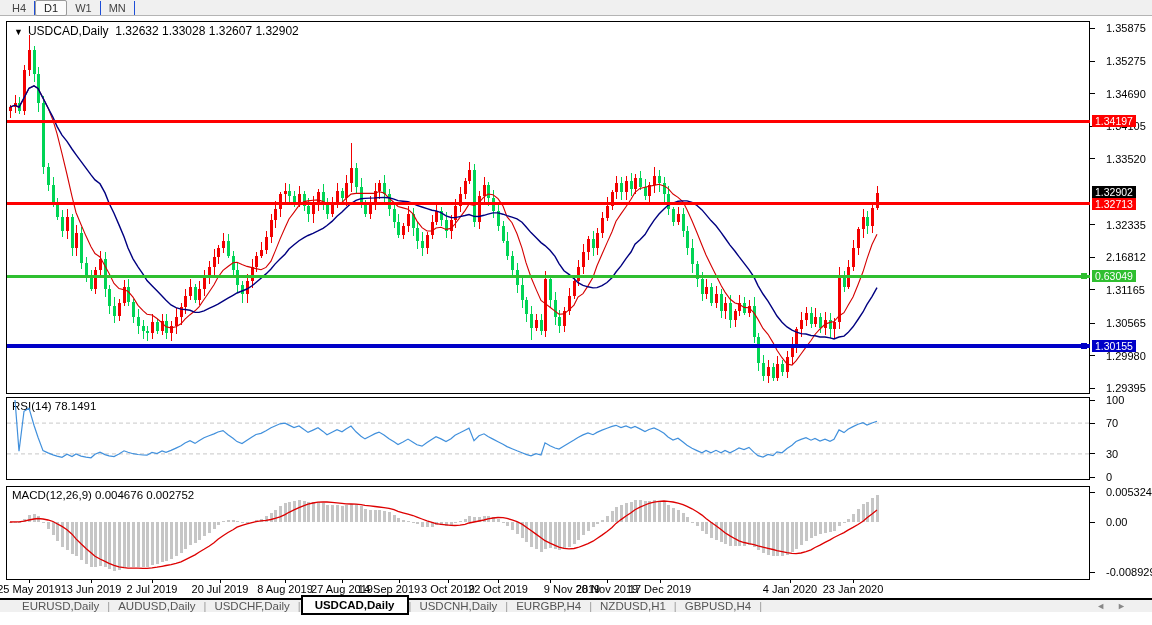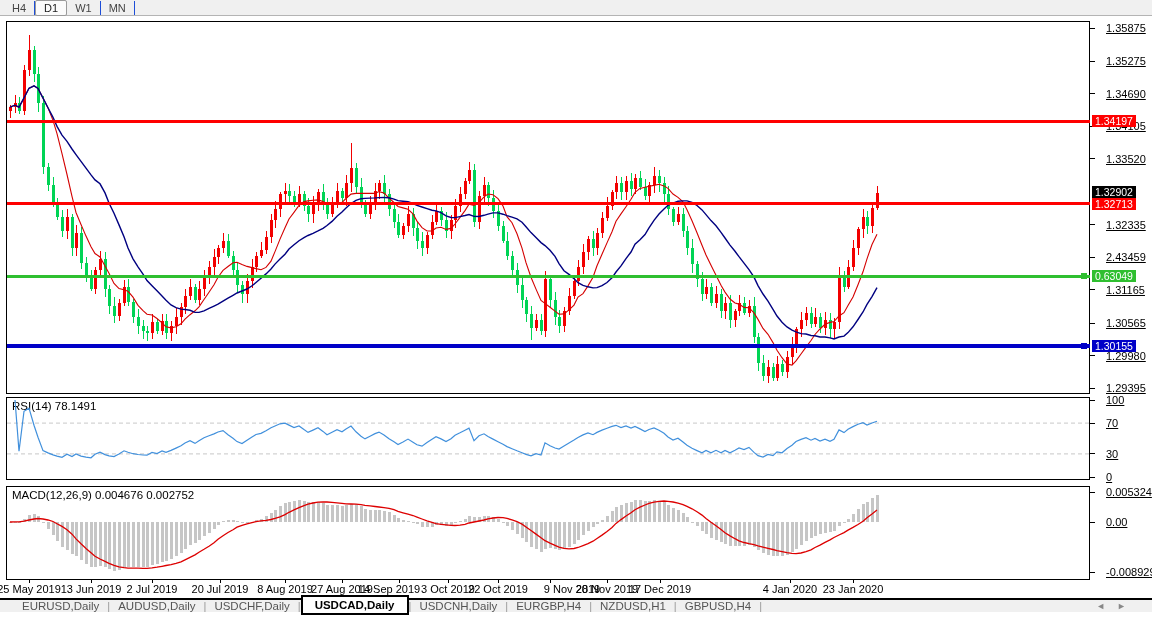--- a/index.html
+++ b/index.html
@@ -13,21 +13,21 @@
   
   .cwin{position:absolute;left:0;top:17px;width:1152px;height:583px;background:#fff;}
   .panel{position:absolute;left:6px;width:1084px;background:#fff;border:1px solid #000;box-sizing:border-box;}
   #main-panel{top:4px;height:373px;}
   #rsi-panel{top:380px;height:83px;}
   #macd-panel{top:469px;height:94px;}
   #date-axis{position:absolute;left:0;top:563px;width:1152px;height:18px;}
   .date-lbl{position:absolute;top:3px;transform:translateX(-50%);font-size:11px;color:#000;white-space:nowrap;}
   .date-tick{position:absolute;top:0;width:1px;height:3px;background:#000;}
   #price-axis{position:absolute;left:1090px;top:0;width:62px;height:583px;}
-  .ptick-lbl{position:absolute;left:16px;font-size:11px;color:#000;white-space:nowrap;text-decoration:underline;}
+  .ptick-lbl{position:absolute;left:16px;font-size:11px;color:#000;white-space:nowrap;}
   .axis-box{position:absolute;left:2px;font-size:10.5px;line-height:12px;padding:0 3px;color:#fff;z-index:3;white-space:nowrap;}
   .chart-title{position:absolute;left:14px;top:7px;font-size:12px;color:#000;z-index:2;}
   .chart-title .dd{font-size:9px;margin-right:5px;}
   .ind-label{position:absolute;left:12px;font-size:11.5px;color:#000;z-index:2;}
   #rsi-label{top:383px;}
   #macd-label{top:472px;}
   #chart-svg{position:absolute;left:0;top:0;width:1152px;height:625px;z-index:2;pointer-events:none;}
   
   .tabbar{position:absolute;left:0;top:598px;width:1152px;height:14px;background:#f0f0f0;
           border-top:2px solid #000;display:flex;align-items:center;box-sizing:border-box;padding-left:14px;}
@@ -45,20 +45,23 @@
       <div class="tfbtn active">D1</div>
       <div class="tfbtn">W1</div>
       <div class="tfbtn">MN</div>
     </div>
 
   <div class="cwin">
     <div class="panel" id="main-panel"></div>
     <div class="panel" id="rsi-panel"></div>
     <div class="panel" id="macd-panel"></div>
 
+    <div class="chart-title">
+      <span class="dd">▼</span><span>USDCAD,Daily</span>&nbsp;&nbsp;<span>1.32632 1.33028 1.32607 1.32902</span>
+    </div>
     <div class="ind-label" id="rsi-label">RSI(14) 78.1491</div>
     <div class="ind-label" id="macd-label">MACD(12,26,9) 0.004676 0.002752</div>
 
     <div id="date-axis">
         <div class="date-tick" style="left: 29px;"></div>
         <div class="date-lbl" style="left: 29px;">25 May 2019</div>
         <div class="date-tick" style="left: 91px;"></div>
         <div class="date-lbl" style="left: 91px;">13 Jun 2019</div>
         <div class="date-tick" style="left: 152px;"></div>
         <div class="date-lbl" style="left: 152px;">2 Jul 2019</div>
@@ -85,21 +88,21 @@
         <div class="date-tick" style="left: 853px;"></div>
         <div class="date-lbl" style="left: 853px;">23 Jan 2020</div>
       </div>
     <div id="price-axis">
         <div class="ptick-lbl" style="top: 5px;">1.35875</div>
         <div class="ptick-lbl" style="top: 38.3336px;">1.35275</div>
         <div class="ptick-lbl" style="top: 70.8339px;">1.34690</div>
         <div class="ptick-lbl" style="top: 103.334px;">1.34105</div>
         <div class="ptick-lbl" style="top: 135.834px;">1.33520</div>
         <div class="ptick-lbl" style="top: 201.668px;">1.32335</div>
-        <div class="ptick-lbl" style="top: 234.168px;">2.43459</div>
+        <div class="ptick-lbl" style="top: 234.168px;">2.16812</div>
         <div class="ptick-lbl" style="top: 266.669px;">1.31165</div>
         <div class="ptick-lbl" style="top: 300.002px;">1.30565</div>
         <div class="ptick-lbl" style="top: 332.503px;">1.29980</div>
         <div class="ptick-lbl" style="top: 365.003px;">1.29395</div>
         <div class="ptick-lbl" style="top: 377px;">100</div>
         <div class="ptick-lbl" style="top: 400.1px;">70</div>
         <div class="ptick-lbl" style="top: 430.9px;">30</div>
         <div class="ptick-lbl" style="top: 454px;">0</div>
         <div class="ptick-lbl" style="top: 469.09px;">0.005324</div>
         <div class="ptick-lbl" style="top: 499px;">0.00</div>

